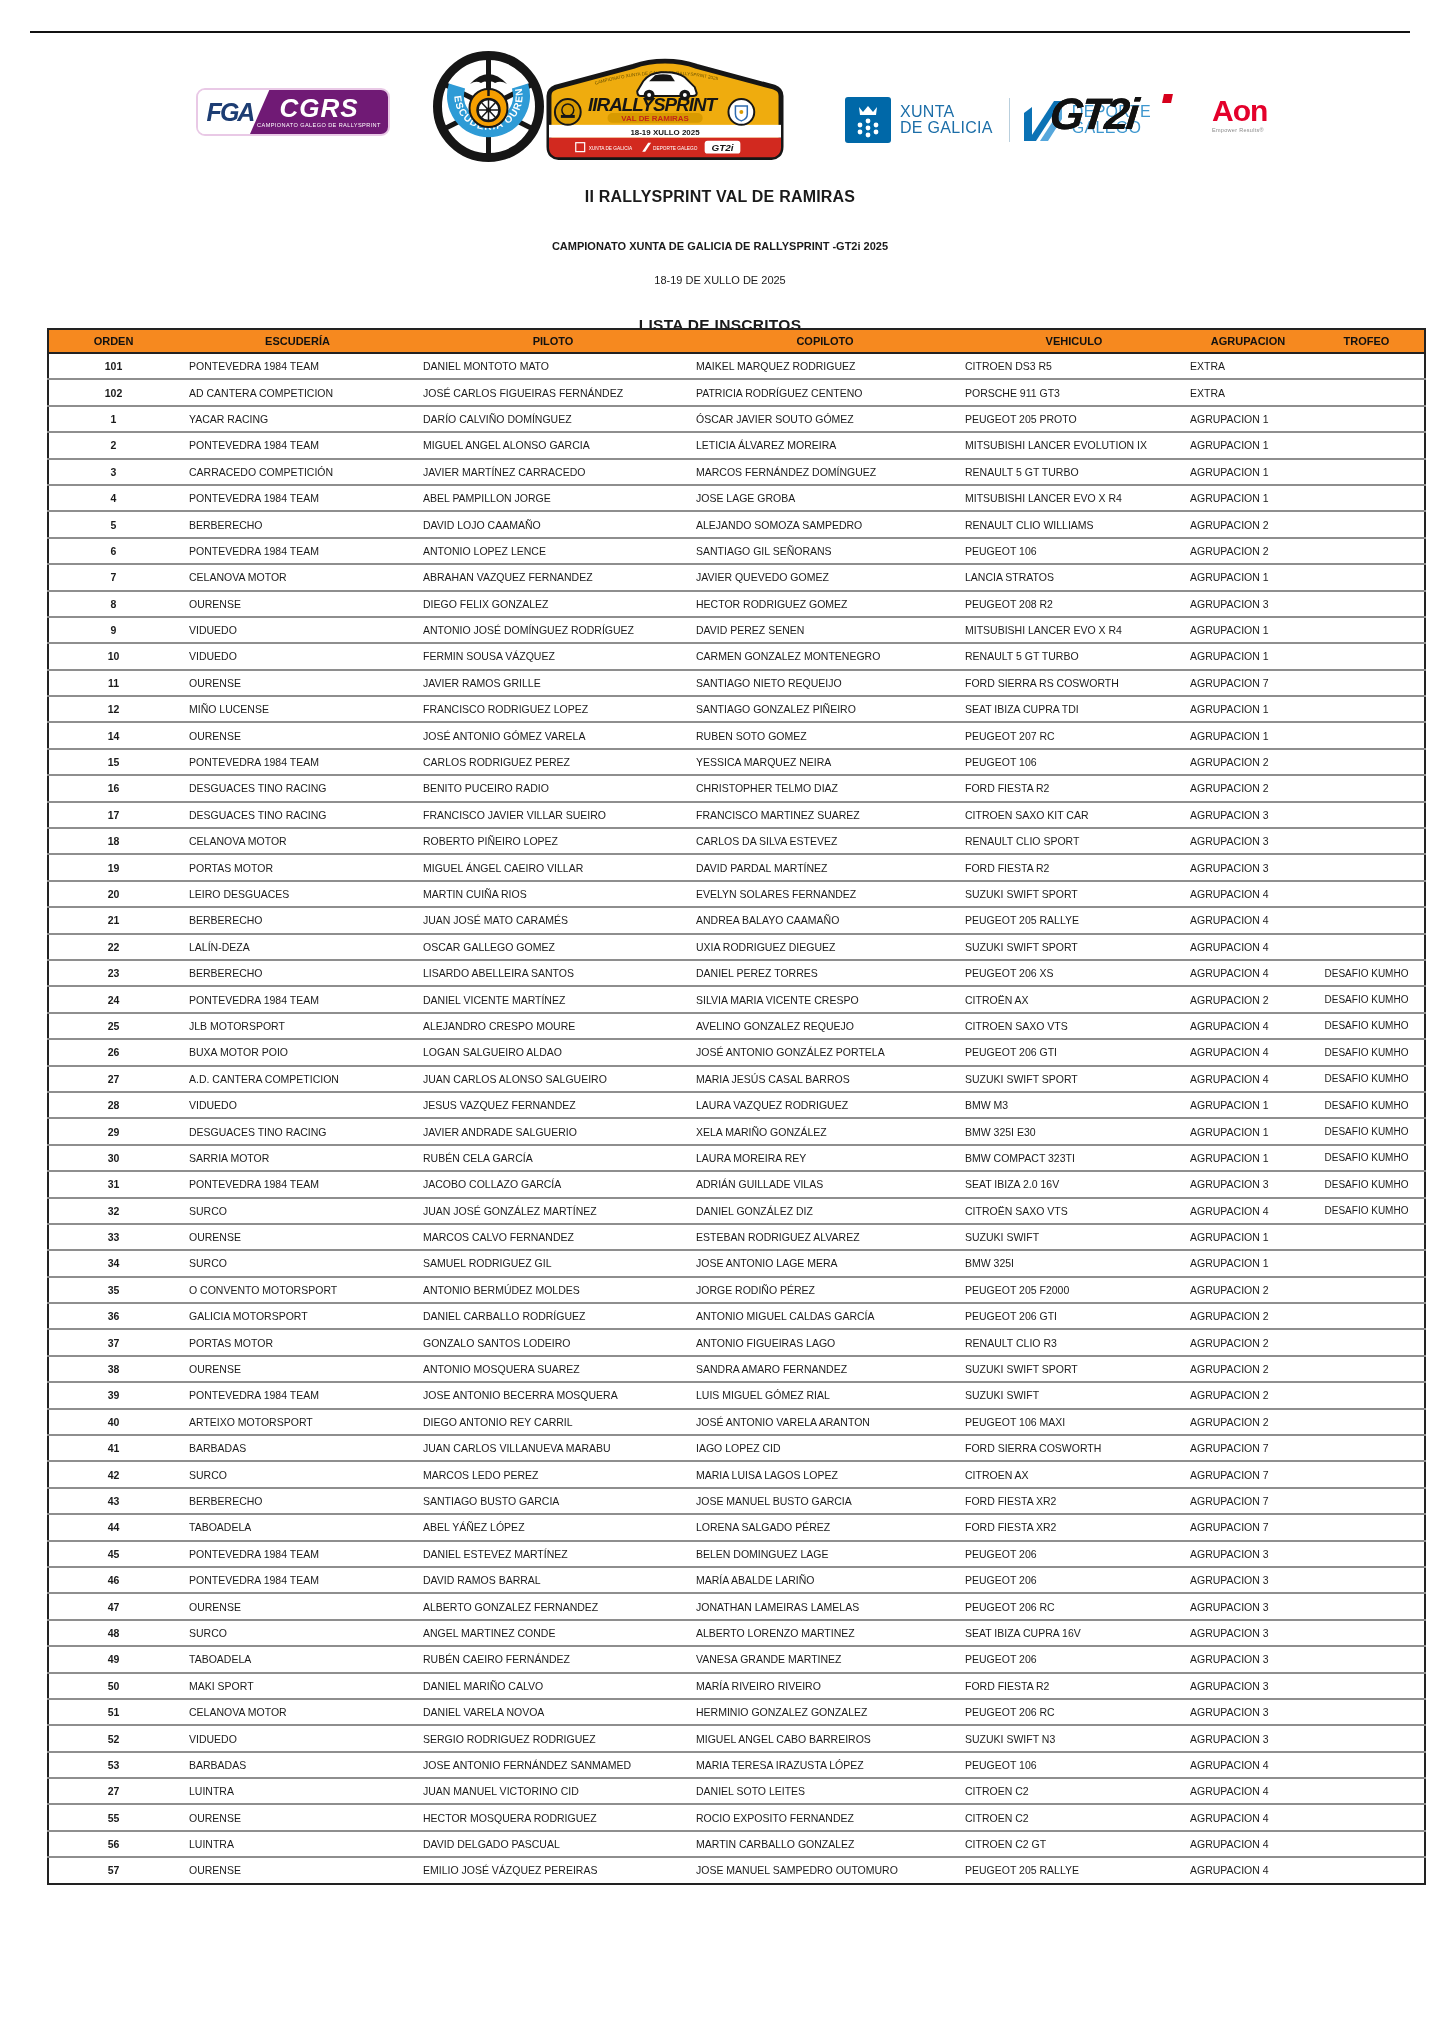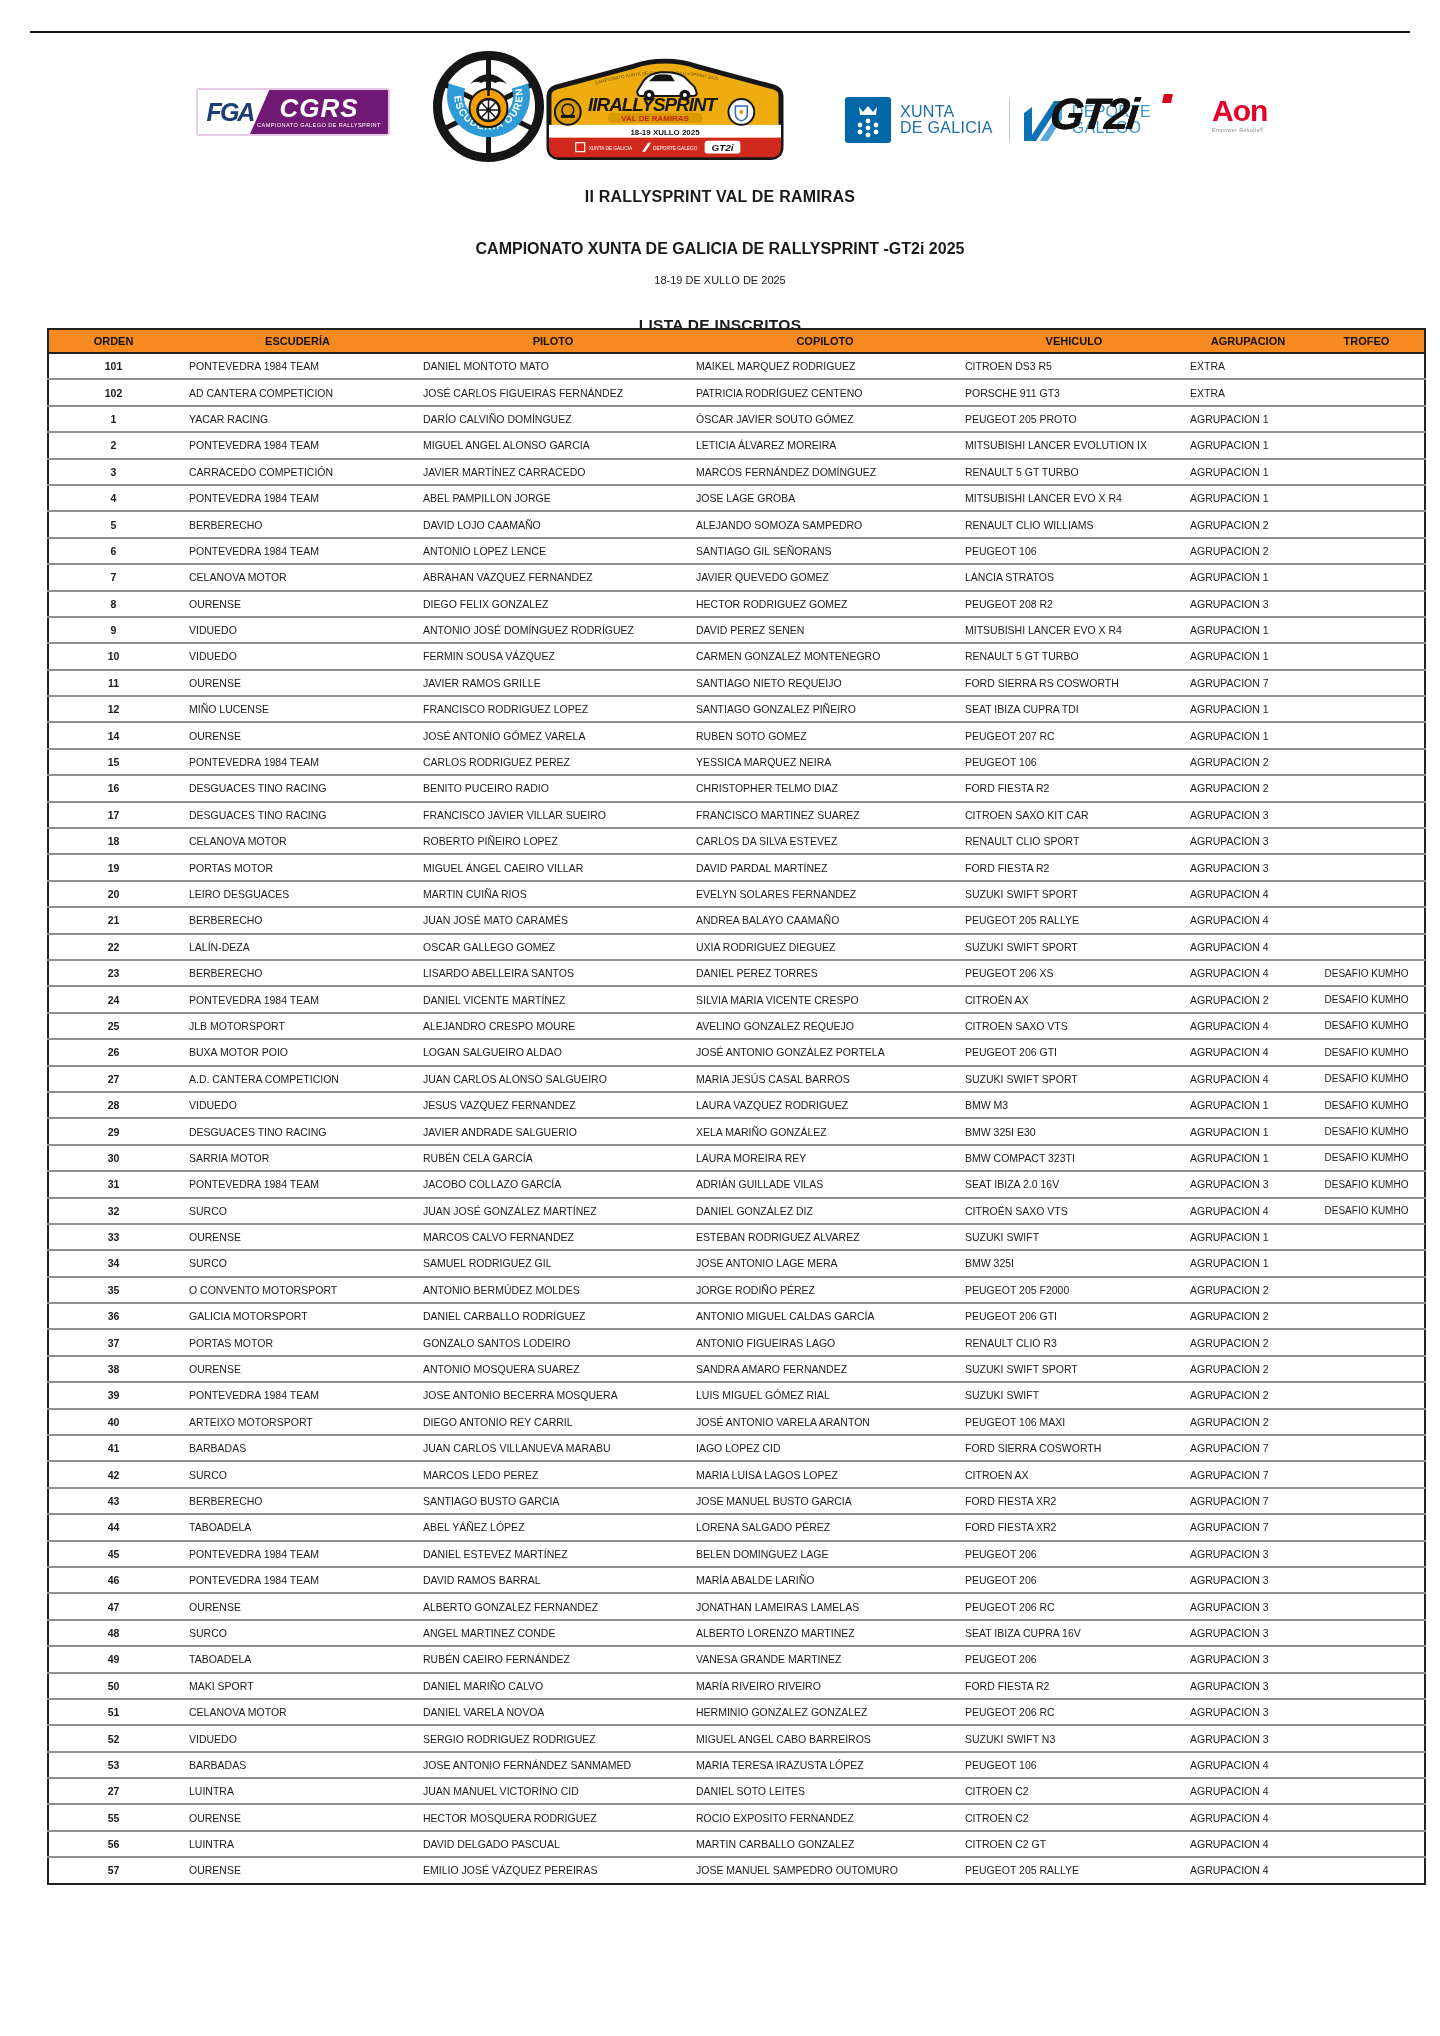--- a/index.html
+++ b/index.html
@@ -3,21 +3,21 @@
 <meta charset="utf-8">
 <style>
   html,body{margin:0;padding:0;background:#ffffff;}
   .canvas{position:relative;width:1440px;height:2036px;background:#fff;overflow:hidden;
           font-family:"Liberation Sans", sans-serif;color:#1a1a1a;}
   .top-rule{position:absolute;left:30px;top:31px;width:1380px;height:2px;background:#111;}
 
   
   .logo{position:absolute;}
   
-  .cgrs{left:196px;top:88px;width:194px;height:48px;border-radius:3px;background:#fff;
+  .cgrs{left:196px;top:88px;width:194px;height:48px;border-radius:9px;background:#fff;
         border:2px solid #e9c9e6;display:flex;overflow:hidden;box-sizing:border-box;}
   .cgrs-left{width:64px;display:flex;align-items:center;justify-content:center;background:#fff;}
   .cgrs-fga{font-weight:bold;font-style:italic;font-size:25px;color:#1d3d73;letter-spacing:-2px;}
   .cgrs-right{flex:1;background:#701a75;clip-path:polygon(14% 0,100% 0,100% 100%,0 100%);
         margin-left:-12px;display:flex;flex-direction:column;align-items:center;justify-content:center;}
   .cgrs-word{font-weight:bold;font-style:italic;font-size:26px;color:#fff;letter-spacing:1px;line-height:24px;}
   .cgrs-tag{font-size:5.6px;color:#fff;letter-spacing:.4px;margin-top:2px;white-space:nowrap;}
 
   
   .badge{left:432px;top:50px;width:113px;height:113px;}
@@ -39,21 +39,21 @@
   .gt2i-dot{position:absolute;right:8px;top:2px;width:9px;height:9px;background:#d6001c;transform:skewX(-12deg);}
 
   
   .aon{left:1212px;top:97px;width:70px;text-align:left;}
   .aon-word{color:#e4002b;font-weight:bold;font-size:30px;line-height:28px;letter-spacing:-1px;}
   .aon-tag{color:#8a8a8a;font-size:5.5px;margin-top:2px;letter-spacing:.3px;}
 
   
   .title{position:absolute;left:0;width:1440px;text-align:center;}
   .t-event{top:188px;font-size:16px;font-weight:bold;letter-spacing:.2px;}
-  .t-champ{top:240px;font-size:16px;font-weight:bold;}
+  .t-champ{top:240px;font-size:11px;font-weight:bold;}
   .t-date{top:274px;font-size:11px;}
   .t-list{top:316px;font-size:15.5px;font-weight:bold;letter-spacing:.3px;}
 
   
   table.entries{position:absolute;left:47px;top:328px;width:1377px;border-collapse:collapse;
       table-layout:fixed;border:2px solid #222;}
   .entries th{background:#f6891f;color:#111;font-size:11px;font-weight:bold;height:22px;
       padding:0;border-bottom:2px solid #222;white-space:nowrap;overflow:hidden;}
   .entries td{font-size:10.5px;height:24.4px;padding:0;border-top:2px solid #8e8e8e;
       white-space:nowrap;overflow:hidden;background:#fff;}

